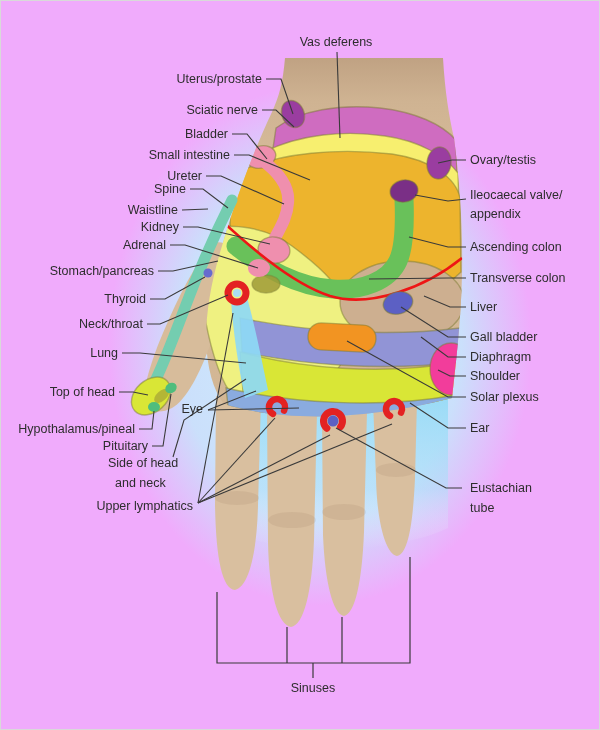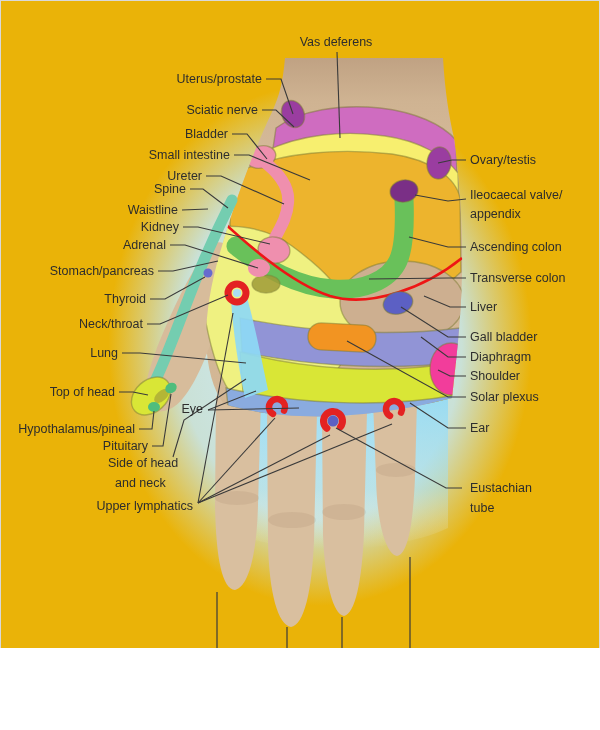--- a/index.html
+++ b/index.html
@@ -1,16 +1,16 @@
 <!DOCTYPE html>
 <html><head>
 <meta charset="utf-8">
 <style>
   html,body{margin:0;padding:0;background:#ffffff;}
-  .stage{width:600px;height:648px;position:relative;background:#eab308;}
+  .stage{width:600px;height:730px;position:relative;background:#f0abfc;}
   svg{display:block;font-family:"Liberation Sans","DejaVu Sans",sans-serif;}
   .lbl{font-size:12.5px;fill:#2d2d2d;}
   .leader{fill:none;stroke:#3a3a3a;stroke-width:1.1;}
   .bracket{fill:none;stroke:#3a3a3a;stroke-width:1.2;}
   .zone{stroke:#7c7c33;stroke-opacity:.5;stroke-width:1.4;}
   .zoneline{fill:none;}
 </style>
 </head>
 <body>
 

